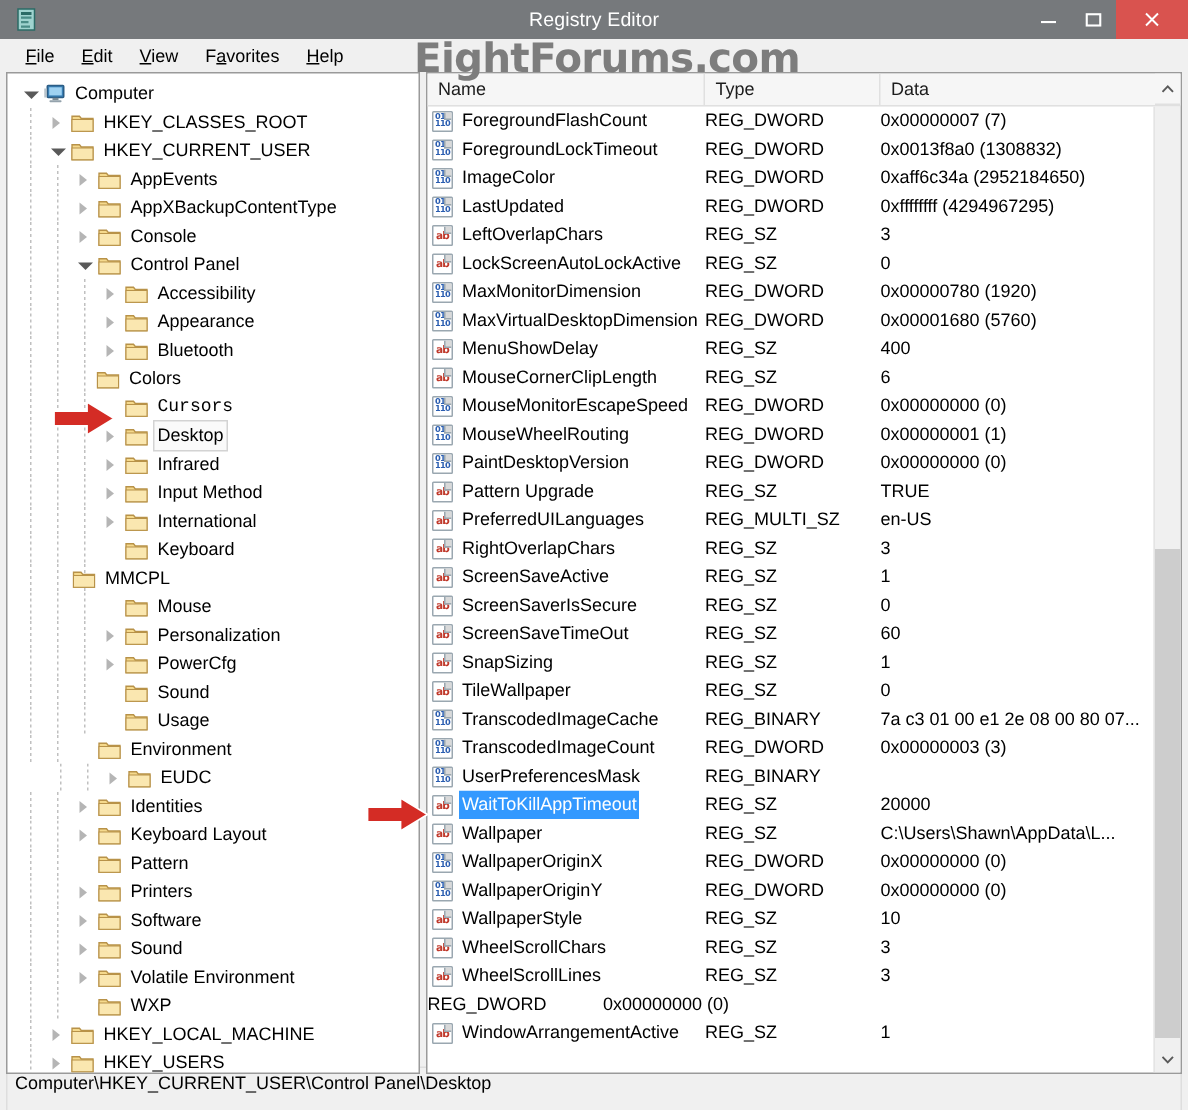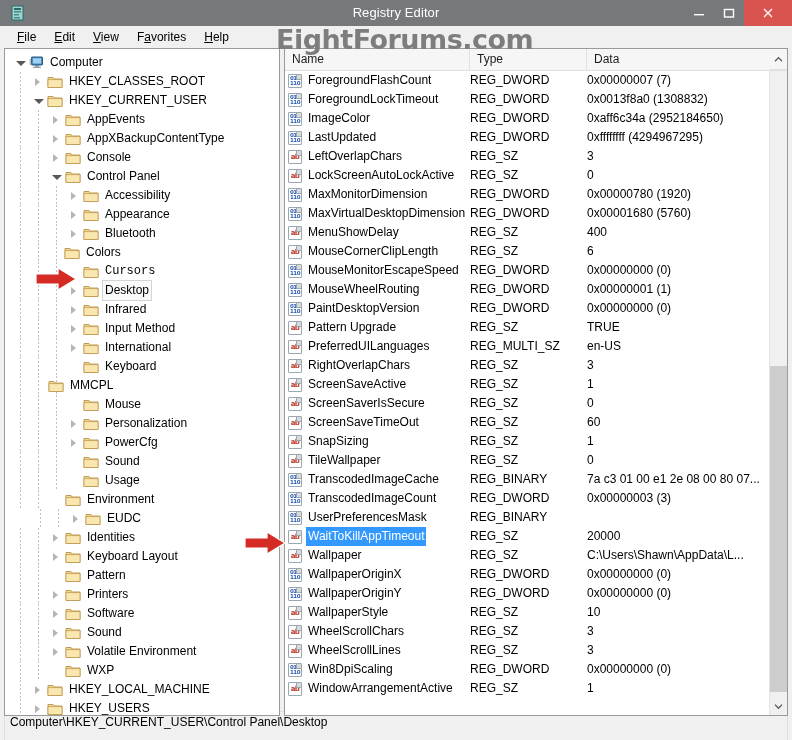--- a/index.html
+++ b/index.html
@@ -1050,30 +1050,20 @@
                 <span class="vic sz">
                   <span class="txt">ab</span>
                   <span class="corner"></span>
                 </span>
                 <span class="nm">WheelScrollLines</span>
               </div>
               <div class="cell-type">REG_SZ</div>
               <div class="cell-data">3</div>
             </div>
             <div class="row">
-              <div class="cell-name">
-                <span class="vic dw">
-                  <span class="txt">
-                    <span>011</span>
-                    <span>110</span>
-                  </span>
-                  <span class="corner"></span>
-                </span>
-                <span class="nm">Win8DpiScaling</span>
-              </div>
               <div class="cell-type">REG_DWORD</div>
               <div class="cell-data">0x00000000 (0)</div>
             </div>
             <div class="row">
               <div class="cell-name">
                 <span class="vic sz">
                   <span class="txt">ab</span>
                   <span class="corner"></span>
                 </span>
                 <span class="nm">WindowArrangementActive</span>

